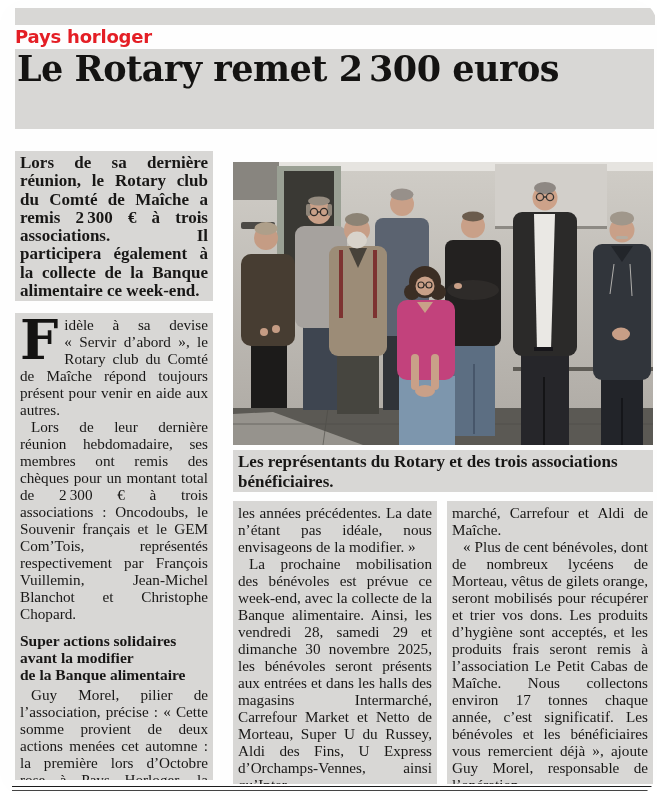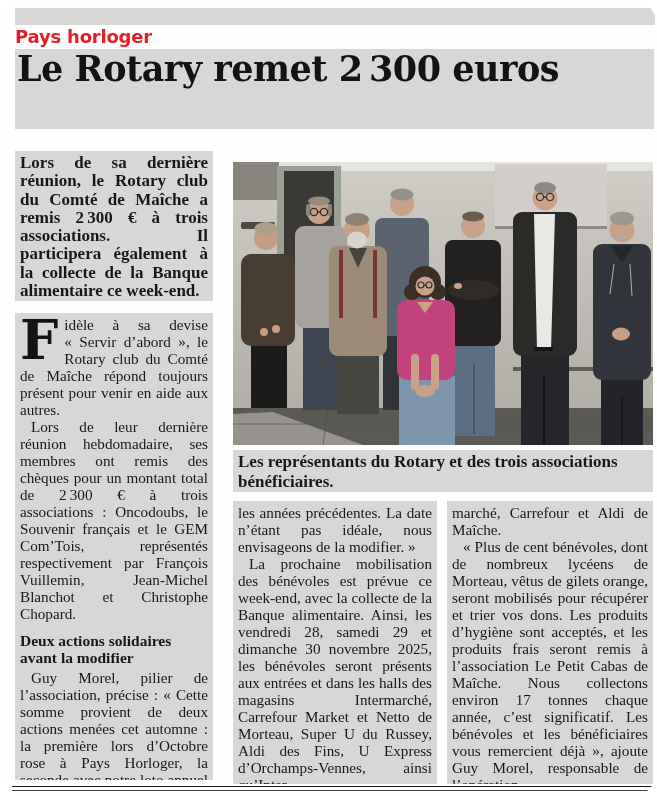--- a/index.html
+++ b/index.html
@@ -171,22 +171,23 @@
       </g>
     </svg>
   </div>
 
   <div class="caption" lang="fr">Les représentants du Rotary et des trois associations bénéficiaires.</div>
 
   <div class="col col-left" lang="fr">
     <p><span class="dropcap">F</span><span>idèle à sa devise «&nbsp;Servir d’abord&nbsp;», le Rotary club du Comté de Maîche répond toujours présent pour venir en aide aux autres.</span></p>
     <p class="ind">Lors de leur dernière réunion hebdomadaire, ses membres ont remis des chèques pour un montant total de 2 300&nbsp;€ à trois associations&nbsp;: Oncodoubs, le Souvenir français et le GEM Com’Tois, représentés respectivement par François Vuillemin, Jean-Michel Blanchot et Christophe Chopard.</p>
     <h3 class="subhead">
-      <span>Deux actions solidaires</span><br>
+      <span>Super actions solidaires</span><br>
       <span>avant la modifier</span><br>
+      <span>de la Banque alimentaire</span>
     </h3>
     <p class="ind">Guy Morel, pilier de l’association, précise&nbsp;: «&nbsp;Cette somme provient de deux actions menées cet automne&nbsp;: la première lors d’Octobre rose à Pays Horloger, la seconde avec notre loto annuel à Maîche, qui a rassemblé un peu moins de monde que</p>
   </div>
 
   <div class="col col-mid" lang="fr">
     <p>les années précédentes. La date n’étant pas idéale, nous envisageons de la modifier.&nbsp;»</p>
     <p class="ind">La prochaine mobilisation des bénévoles est prévue ce week-end, avec la collecte de la Banque alimentaire. Ainsi, les vendredi 28, samedi 29 et dimanche 30 novembre 2025, les bénévoles seront présents aux entrées et dans les halls des magasins Intermarché, Carrefour Market et Netto de Morteau, Super U du Russey, Aldi des Fins, U Express d’Orchamps-Vennes, ainsi qu’Inter-</p>
   </div>
 
   <div class="col col-right" lang="fr">

